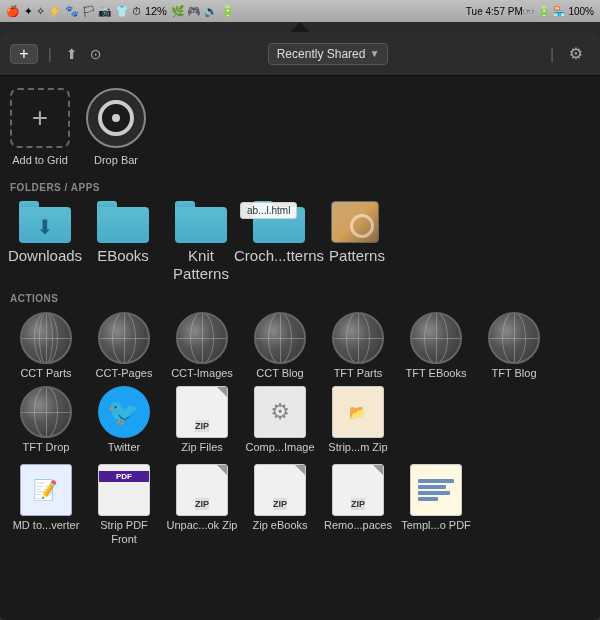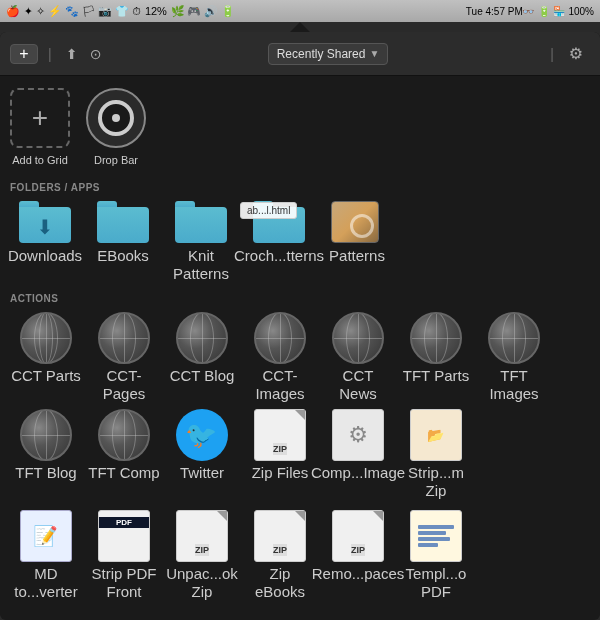--- a/index.html
+++ b/index.html
@@ -325,21 +325,21 @@
       border: 1px solid rgba(200,200,200,0.4);
     }
     .globe-arc-2 {
       position: absolute;
       width: 14px;
       height: 52px;
       border-radius: 50%;
       border: 1px solid rgba(200,200,200,0.4);
     }
     .action-grid-label {
-      font-size: 15px;
+      font-size: 11px;
       color: #ccc;
       text-align: center;
       line-height: 1.2;
     }
 
     
     .twitter-icon {
       width: 52px;
       height: 52px;
       border-radius: 50%;
@@ -426,21 +426,21 @@
       align-items: center;
       justify-content: flex-end;
       padding-bottom: 3px;
       position: relative;
     }
     .pdf-banner {
       position: absolute;
       top: 6px;
       left: 0;
       right: 0;
-      background: #0f172a;
+      background: #4c1d95;
       color: white;
       font-size: 8px;
       font-weight: bold;
       text-align: center;
       padding: 1px 0;
     }
     .md-icon {
       width: 52px;
       height: 52px;
       background: #e8f0ff;
@@ -594,76 +594,68 @@
         </div>
         <span class="action-grid-label">CCT-Pages</span>
       </div>
 
       <div class="action-grid-item">
         <div class="globe-icon">
           <div class="globe-grid-h"></div>
             <div class="globe-grid-v"></div>
           <div class="globe-arc-1"></div>
         </div>
-        <span class="action-grid-label">CCT Blog</span>
+        <span class="action-grid-label">CCT-Images</span>
       </div>
 
       <div class="action-grid-item">
         <div class="globe-icon">
           <div class="globe-grid-h"></div>
             <div class="globe-grid-v"></div>
           <div class="globe-arc-1"></div>
         </div>
-        <span class="action-grid-label">CCT-Images</span>
-      </div>
+        <span class="action-grid-label">CCT Blog</span>
+      </div>
+
 
       <div class="action-grid-item">
         <div class="globe-icon">
           <div class="globe-grid-h"></div>
             <div class="globe-grid-v"></div>
           <div class="globe-arc-1"></div>
         </div>
-        <span class="action-grid-label">CCT News</span>
-      </div>
+        <span class="action-grid-label">TFT Parts</span>
+      </div>
+
 
       <div class="action-grid-item">
         <div class="globe-icon">
           <div class="globe-grid-h"></div>
             <div class="globe-grid-v"></div>
           <div class="globe-arc-1"></div>
         </div>
-        <span class="action-grid-label">TFT Parts</span>
-      </div>
-
+        <span class="action-grid-label">TFT EBooks</span>
+      </div>
 
       <div class="action-grid-item">
         <div class="globe-icon">
           <div class="globe-grid-h"></div>
             <div class="globe-grid-v"></div>
           <div class="globe-arc-1"></div>
         </div>
-        <span class="action-grid-label">TFT Images</span>
+        <span class="action-grid-label">TFT Blog</span>
       </div>
 
       <div class="action-grid-item">
         <div class="globe-icon">
           <div class="globe-grid-h"></div>
             <div class="globe-grid-v"></div>
           <div class="globe-arc-1"></div>
         </div>
-        <span class="action-grid-label">TFT Blog</span>
-      </div>
-
-      <div class="action-grid-item">
-        <div class="globe-icon">
-          <div class="globe-grid-h"></div>
-            <div class="globe-grid-v"></div>
-          <div class="globe-arc-1"></div>
-        </div>
-        <span class="action-grid-label">TFT Comp</span>
+        <span class="action-grid-label">TFT Drop</span>
       </div>
 
       <div class="action-grid-item">
         <div class="twitter-icon">🐦</div>
         <span class="action-grid-label">Twitter</span>
       </div>
 
       <div class="action-grid-item">
         <div class="zip-icon">
           <div class="zip-top"></div>

